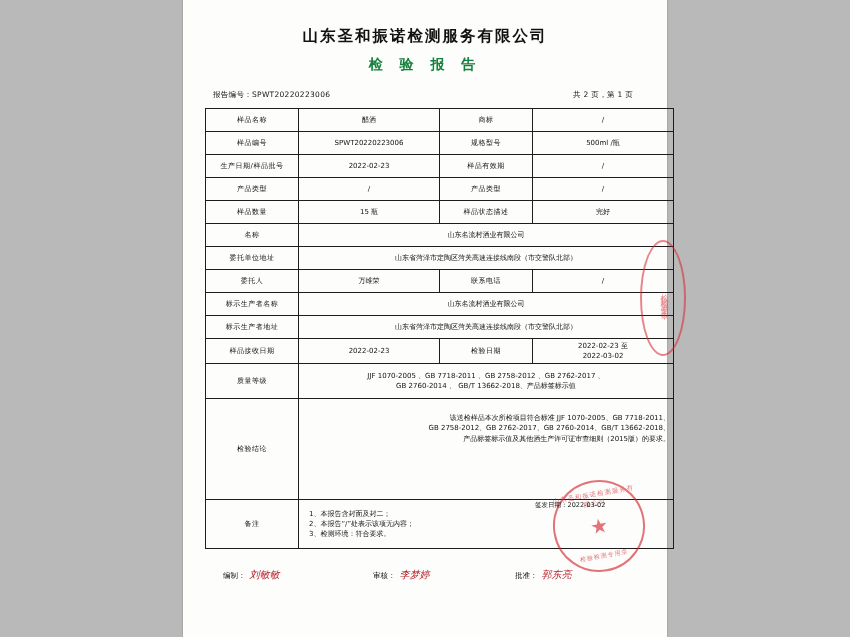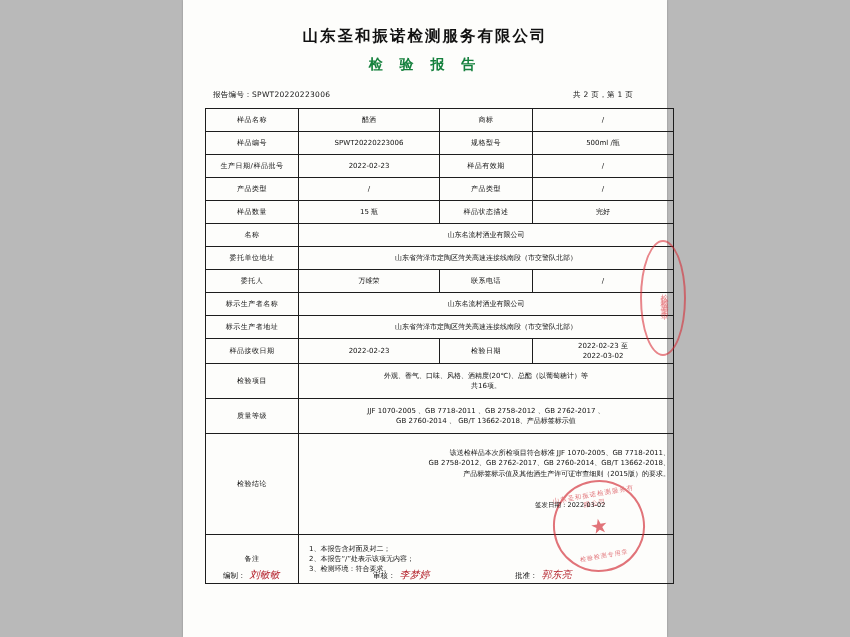--- a/index.html
+++ b/index.html
@@ -204,25 +204,20 @@
 
       <tr>
         <td class="lbl tall">样品接收日期</td>
         <td class="val tall">2022-02-23</td>
         <td class="lbl2 tall">检验日期</td>
         <td class="val2 tall multiline" style="white-space:pre-line;">2022-02-23 至
 2022-03-02</td>
       </tr>
 
       <tr>
-        <td class="lbl" style="height:30px;">检验项目</td>
-        <td colspan="3" style="height:30px;white-space:pre-line;">外观、香气、口味、风格、酒精度(20℃)、总酯（以葡萄糖计）等
-共16项。</td>
-      </tr>
-      <tr>
         <td class="lbl" style="height:30px;">质量等级</td>
         <td colspan="3" style="height:30px;white-space:pre-line;">JJF 1070-2005 、GB 7718-2011 、GB 2758-2012 、GB 2762-2017 、
 GB 2760-2014 、 GB/T 13662-2018、产品标签标示值</td>
       </tr>
       <tr>
         <td class="lbl" style="height:84px;">检验结论</td>
         <td colspan="3" style="height:84px;white-space:pre-line;text-align:right;padding-left:10px;vertical-align:top;padding-top:14px;">该送检样品本次所检项目符合标准 JJF 1070-2005、GB 7718-2011、
 GB 2758-2012、GB 2762-2017、GB 2760-2014、GB/T 13662-2018、
 产品标签标示值及其他酒生产许可证审查细则（2015版）的要求。</td>
       </tr>

